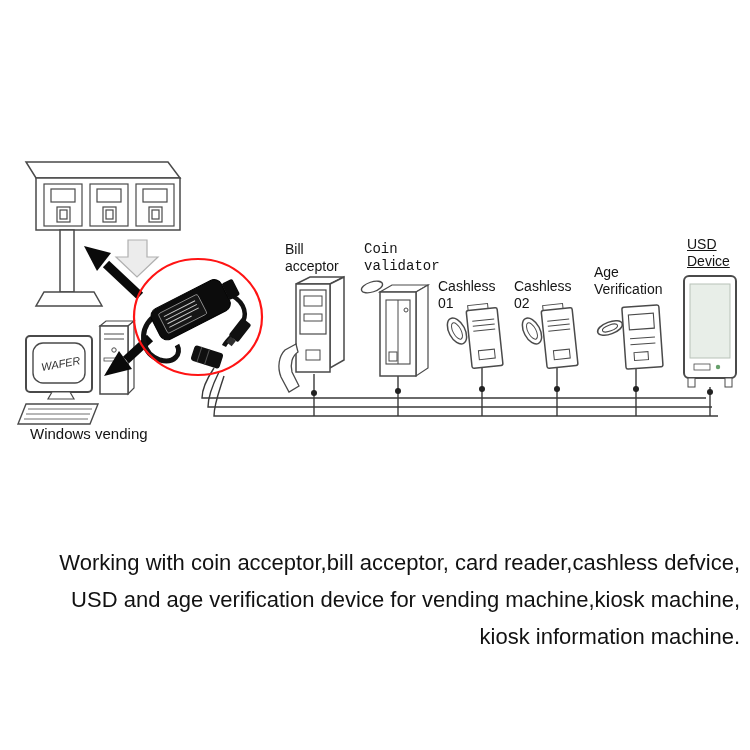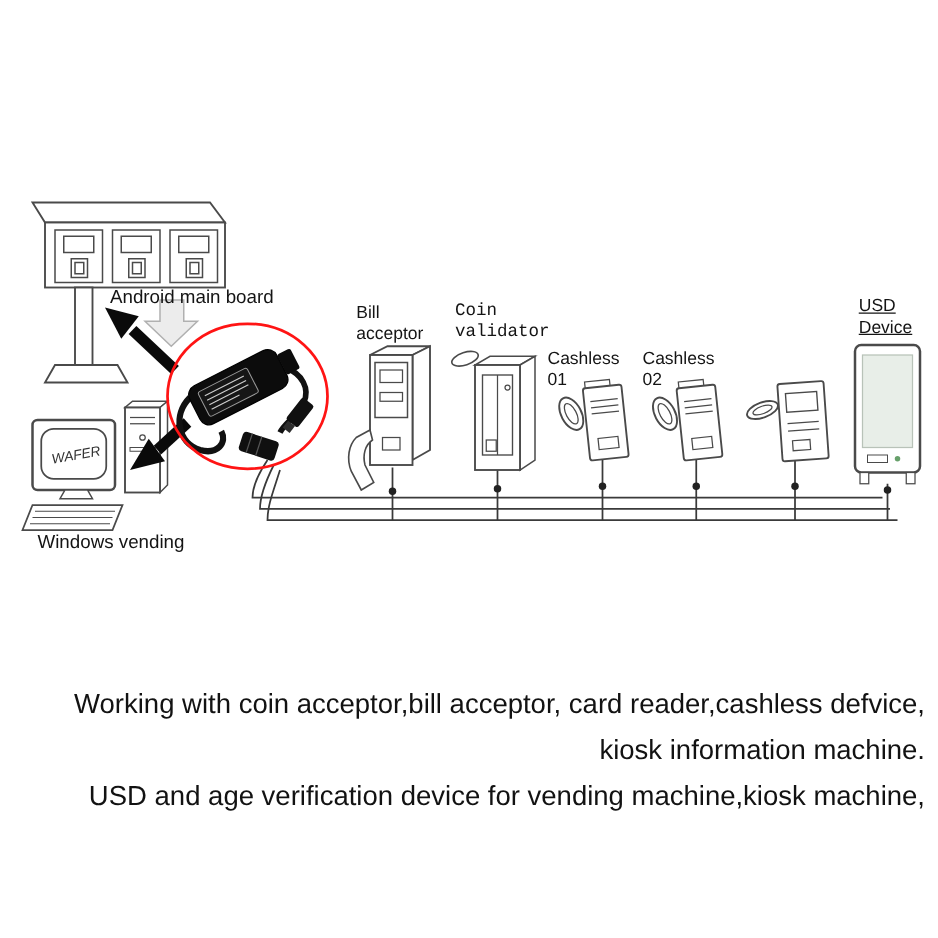--- a/index.html
+++ b/index.html
@@ -180,32 +180,33 @@
     <g stroke="#4a4a4a" fill="#ffffff">
       <rect x="684" y="276" width="52" height="102" rx="5" stroke-width="2"></rect>
       <rect x="690" y="284" width="40" height="74" fill="#e8eee8" stroke="#b8c2b8" stroke-width="1"></rect>
       <rect x="694" y="364" width="16" height="6" stroke-width="0.8"></rect>
       <circle cx="718" cy="367" r="2.2" fill="#67a06b" stroke="none"></circle>
       <rect x="688" y="378" width="7" height="9" stroke-width="1"></rect>
       <rect x="725" y="378" width="7" height="9" stroke-width="1"></rect>
     </g>
   </svg>
 
-  <div class="lbl" style="left:88px; top:229px;">Android main board</div>
   <div class="lbl" style="left:30px; top:425px;">Windows vending</div>
   <div class="lbl sm" style="left:285px; top:241px;">Bill
 acceptor</div>
   <div class="lbl sm" style="left:364px; top:241px;font-family:Liberation Mono, monospace;">Coin
 validator</div>
   <div class="lbl sm" style="left:438px; top:278px;">Cashless
 01</div>
   <div class="lbl sm" style="left:514px; top:278px;">Cashless
 02</div>
+  <div class="lbl sm" style="left:594px; top:264px;">Age
+Verification</div>
   <div class="lbl sm" style="left:687px; top:236px;text-decoration:underline;">USD
 Device</div>
 
   <div class="desc">
     <div class="desc-line">Working with coin acceptor,bill acceptor, card reader,cashless defvice,</div>
+    <div class="desc-line">USD and age verification device for vending machine,kiosk machine,</div>
     <div class="desc-line">kiosk information machine.</div>
-    <div class="desc-line">USD and age verification device for vending machine,kiosk machine,</div>
   </div>
 
 </div>
 
 </body></html>

